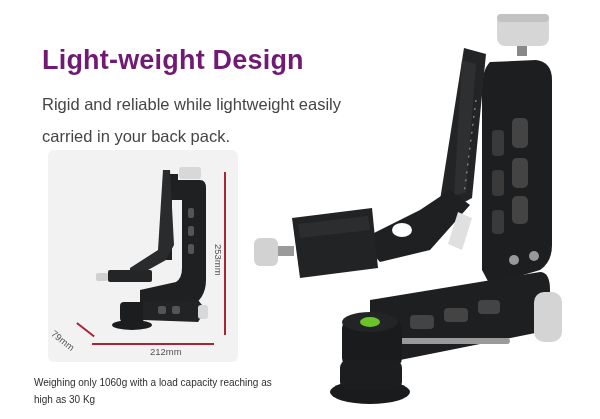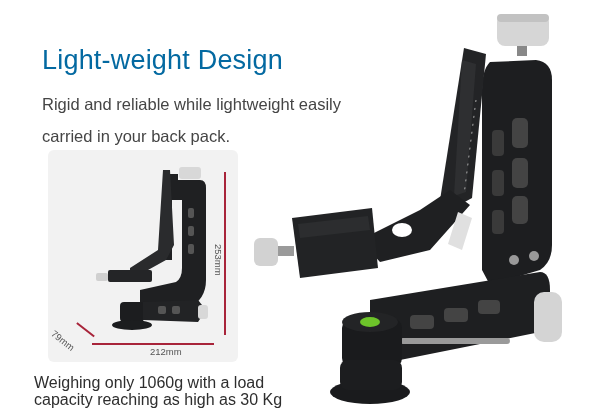--- a/index.html
+++ b/index.html
@@ -1,34 +1,34 @@
 <!DOCTYPE html>
 <html><head>
 <meta charset="utf-8">
 <style>
   * { box-sizing: border-box; margin: 0; padding: 0; }
   html, body { width: 600px; height: 419px; background: #ffffff; overflow: hidden; }
   body { position: relative; font-family: "Liberation Sans", sans-serif; color: #3e3e3e; }
 
-  .title { position: absolute; left: 42px; top: 45px; font-size: 27px; font-weight: normal; color: #0369a1; letter-spacing: 0.2px; }
+  .title { position: absolute; left: 42px; top: 45px; font-size: 27px; font-weight: bold; color: #701a75; letter-spacing: 0.2px; }
   .subtitle { position: absolute; left: 42px; top: 88px; font-size: 16.5px; color: #454545; line-height: 32px; width: 330px; }
 
   .inset-box { position: absolute; left: 48px; top: 150px; width: 190px; height: 212px; background: #f2f2f2; border-radius: 6px; }
 
   .dim-line { position: absolute; background: #a8243a; }
   .dim-v { left: 176px; top: 22px; width: 1.5px; height: 163px; }
   .dim-h { left: 44px; top: 193px; width: 122px; height: 1.5px; }
   .dim-d { left: 29px; top: 172px; width: 22px; height: 1.5px; transform: rotate(38deg); transform-origin: left center; }
 
   .dim-label { position: absolute; font-size: 9.5px; color: #555; }
   .lbl-h { left: 94px; top: 196px; margin-left: 8px; }
   .lbl-v { left: 176px; top: 94px; transform: rotate(90deg); transform-origin: left top; }
   .lbl-d { left: 8px; top: 178px; transform: rotate(38deg); transform-origin: left top; }
 
-  .caption { position: absolute; left: 34px; top: 374px; font-size: 16px; color: #2e2e2e; line-height: 17px; width: 250px; }
+  .caption { position: absolute; left: 34px; top: 374px; font-size: 10px; color: #2e2e2e; line-height: 17px; width: 250px; }
 
   svg { position: absolute; overflow: visible; }
 </style>
 </head>
 <body>
 
 <div class="title">Light-weight Design</div>
 <div class="subtitle">Rigid and reliable while lightweight easily carried in your back pack.</div>
 
 <div class="inset-box">

